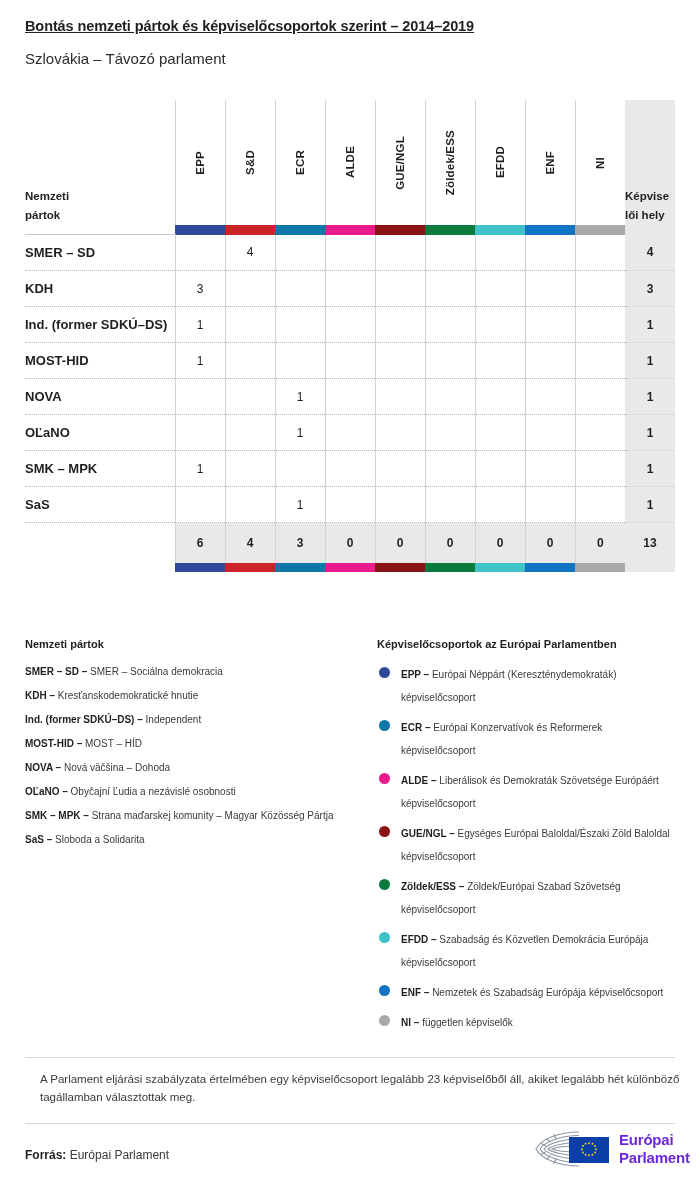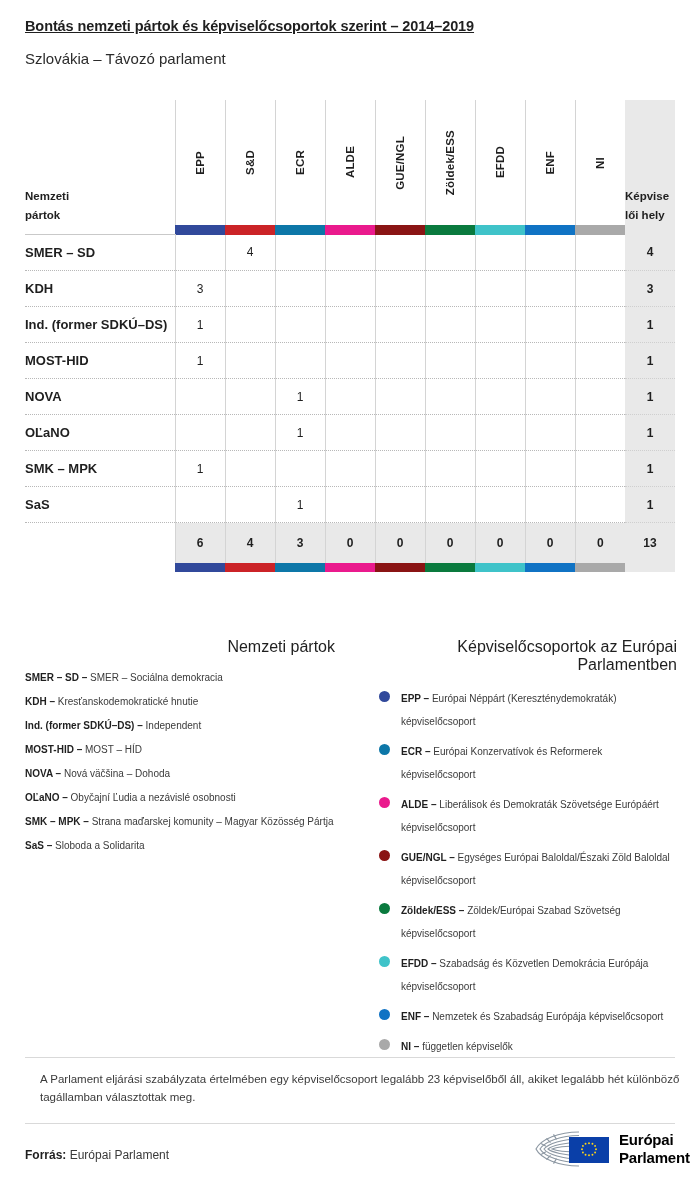--- a/index.html
+++ b/index.html
@@ -94,21 +94,21 @@
     background:#e9e9e9;vertical-align:middle;
   }
   .fband{height:9px;}
   .fband-total{height:9px;background:#e9e9e9;}
   .fband-label{height:9px;background:#fff;}
 
   
   .legend-left{position:absolute;left:25px;top:638px;width:310px;}
   .legend-right{position:absolute;left:377px;top:638px;width:300px;}
   .leg-title{
-    font-size:16px;font-weight:normal;color:#1f1f1f;margin-bottom:13px;text-align:right;
+    font-size:11px;font-weight:bold;color:#1f1f1f;margin-bottom:13px;
   }
   .leg-row{
     font-size:10px;line-height:17px;color:#3a3a3a;margin-bottom:7px;
   }
   .leg-row b{color:#1f1f1f;}
   .leg-row-dot{
     position:relative;padding-left:24px;
     font-size:10px;line-height:23px;color:#3a3a3a;margin-bottom:7px;
   }
   .leg-row-dot b{color:#1f1f1f;}
@@ -127,21 +127,21 @@
   }
   .source b{color:#1f1f1f;}
 
   .logo{position:absolute;left:533px;top:1127px;width:146px;height:46px;}
   .logo-mark{position:absolute;left:0;top:2px;width:74px;height:40px;}
   .logo-flag{
     position:absolute;left:36px;top:10px;width:40px;height:26px;background:#0a3fa8;
   }
   .logo-text{
     position:absolute;left:86px;top:4px;font-size:15px;font-weight:bold;
-    color:#000000;line-height:18px;letter-spacing:-0.2px;
+    color:#6d28d9;line-height:18px;letter-spacing:-0.2px;
   }
 </style>
 </head>
 <body>
 
 <div class="page">
 
   <div class="title">Bontás nemzeti pártok és képviselőcsoportok szerint – 2014–2019</div>
   <div class="subtitle">Szlovákia – Távozó parlament</div>
 

